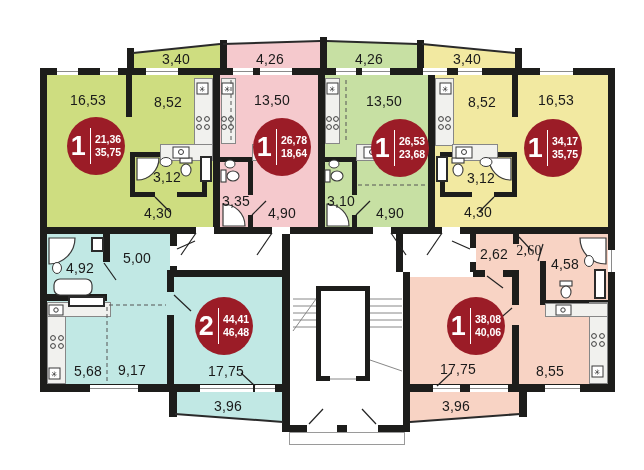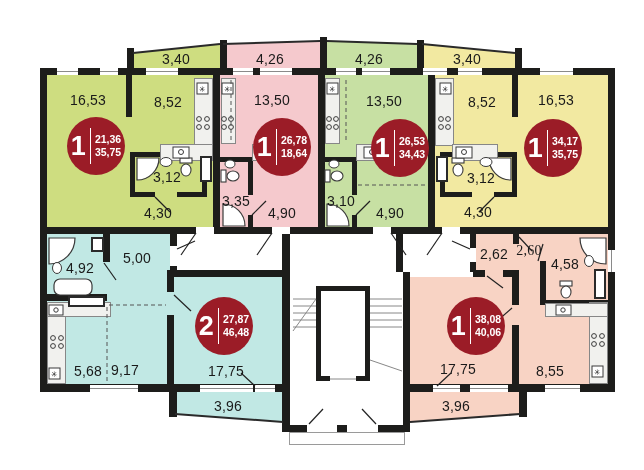--- a/index.html
+++ b/index.html
@@ -325,21 +325,21 @@
   <span class="lbl" style="left:384px;top:101px;">13,50</span>
   <span class="lbl" style="left:341px;top:201px;">3,10</span>
   <span class="lbl" style="left:390px;top:213px;">4,90</span>
   <span class="lbl" style="left:482px;top:102px;">8,52</span>
   <span class="lbl" style="left:556px;top:100px;">16,53</span>
   <span class="lbl" style="left:481px;top:178px;">3,12</span>
   <span class="lbl" style="left:478px;top:212px;">4,30</span>
   <span class="lbl" style="left:80px;top:268px;">4,92</span>
   <span class="lbl" style="left:137px;top:258px;">5,00</span>
   <span class="lbl" style="left:88px;top:371px;">5,68</span>
-  <span class="lbl" style="left:125px;top:370px;">9,17</span>
+  <span class="lbl" style="left:132px;top:370px;">9,17</span>
   <span class="lbl" style="left:226px;top:371px;">17,75</span>
   <span class="lbl" style="left:494px;top:254px;">2,62</span>
   <span class="lbl" style="left:529px;top:251px;font-family:Liberation Serif, serif;">2,60</span>
   <span class="lbl" style="left:565px;top:264px;">4,58</span>
   <span class="lbl" style="left:458px;top:369px;">17,75</span>
   <span class="lbl" style="left:550px;top:371px;">8,55</span>
 
   <span class="lbl" style="left:176px;top:59px;">3,40</span>
   <span class="lbl" style="left:270px;top:59px;">4,26</span>
   <span class="lbl" style="left:369px;top:59px;">4,26</span>
@@ -361,36 +361,36 @@
     <span class="bareas">
         <span>26,78</span>
         <span>18,64</span>
       </span>
   </div>
   <div class="badge" style="left:371px;top:119px;">
     <span class="bnum">1</span>
     <span class="bdiv"></span>
     <span class="bareas">
         <span>26,53</span>
-        <span>34,43</span>
+        <span>23,68</span>
       </span>
   </div>
   <div class="badge" style="left:524px;top:119px;">
     <span class="bnum">1</span>
     <span class="bdiv"></span>
     <span class="bareas">
         <span>34,17</span>
         <span>35,75</span>
       </span>
   </div>
   <div class="badge" style="left:195px;top:297px;">
     <span class="bnum">2</span>
     <span class="bdiv"></span>
     <span class="bareas">
-        <span>27,87</span>
+        <span>44,41</span>
         <span>46,48</span>
       </span>
   </div>
   <div class="badge" style="left:447px;top:297px;">
     <span class="bnum">1</span>
     <span class="bdiv"></span>
     <span class="bareas">
         <span>38,08</span>
         <span>40,06</span>
       </span>

